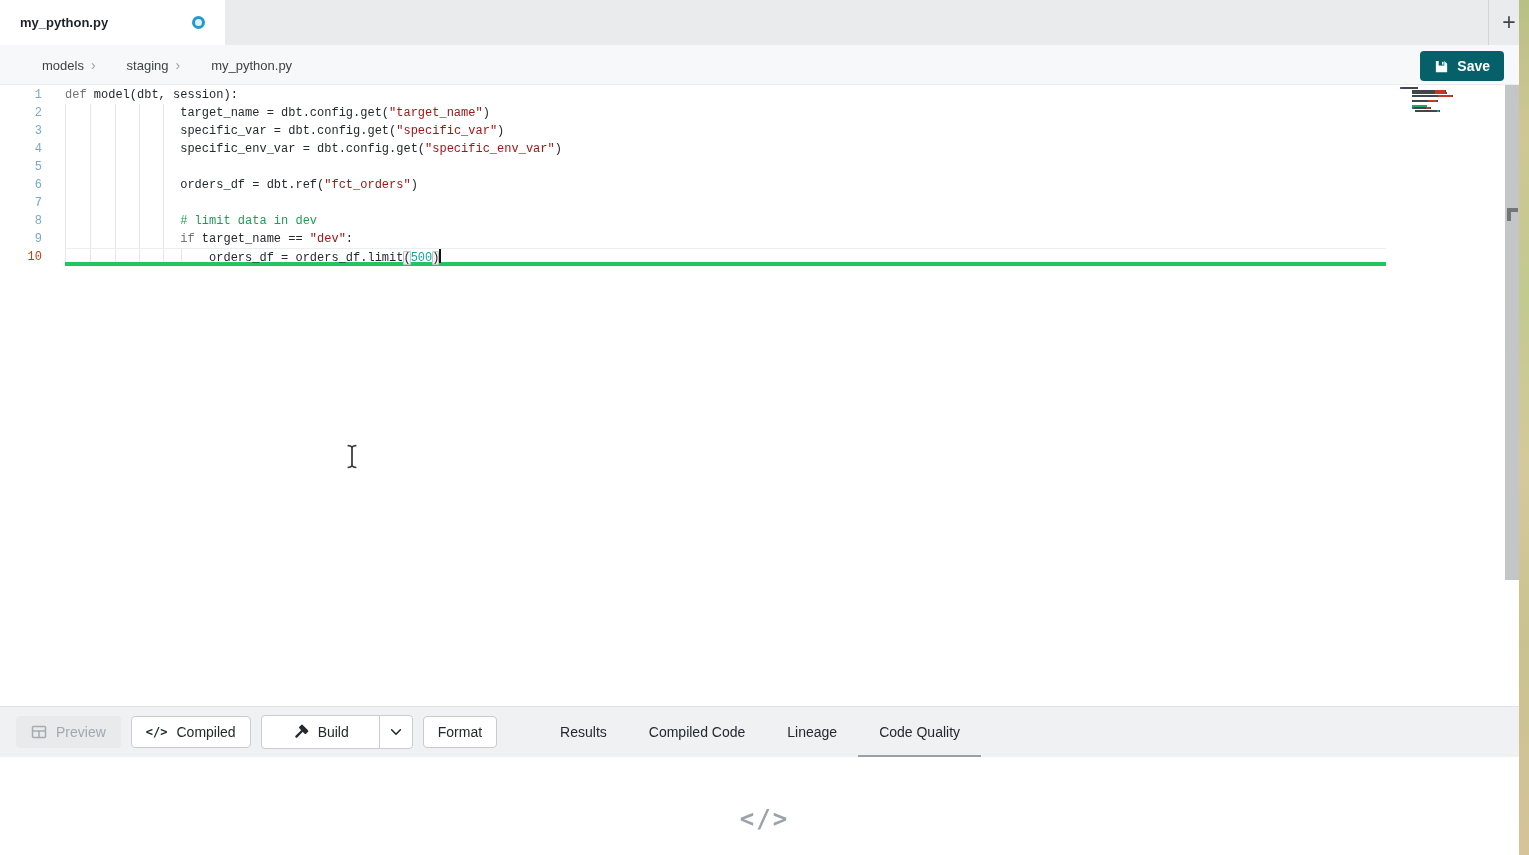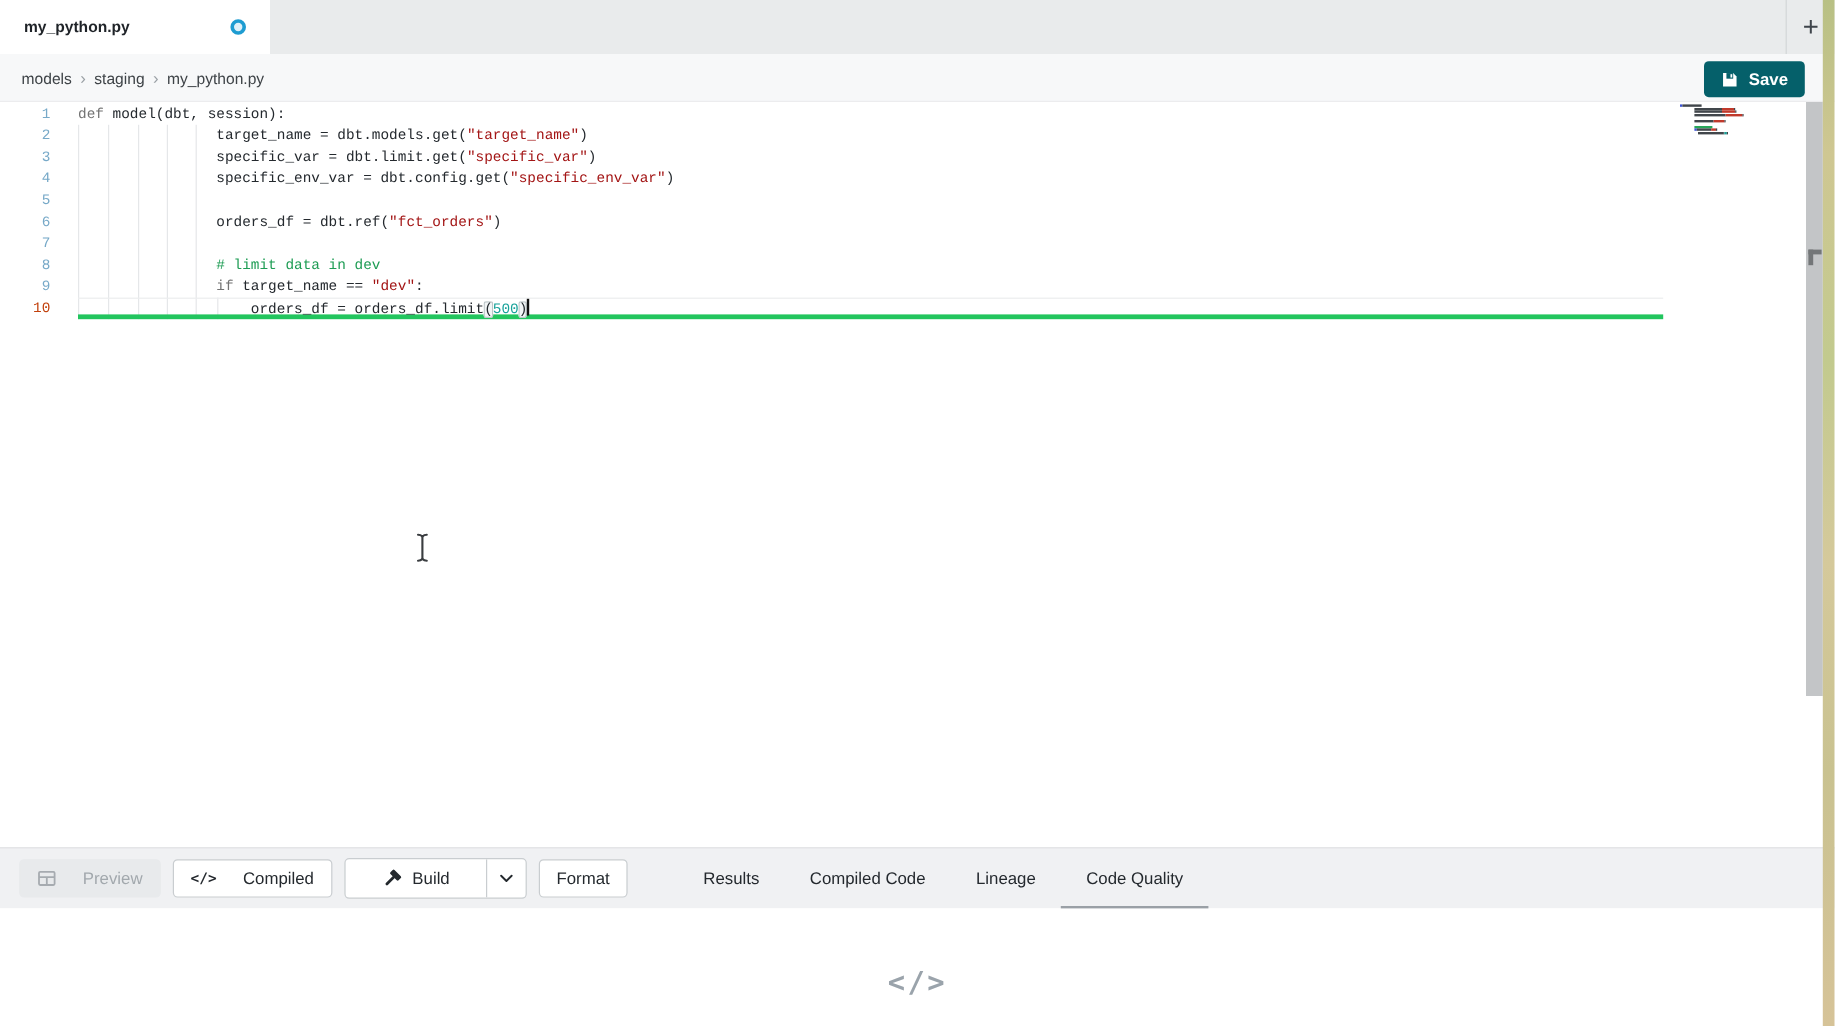--- a/index.html
+++ b/index.html
@@ -13,21 +13,21 @@
   .mod-dot{margin-left:auto;width:7px;height:7px;border-radius:50%;background:#dff0f8;border:3px solid #1e9cd1;}
   .tabbar-fill{flex:1;}
   .newtab{width:41px;height:45px;border:none;border-left:1px solid #d3d6d8;background:transparent;
           font-size:23px;color:#3f454b;cursor:pointer;line-height:45px;padding:0;}
 
   
   .crumbbar{position:absolute;top:45px;left:0;width:1529px;height:40px;background:#f7f8f9;
             border-bottom:1px solid #ececee;box-sizing:border-box;}
   .breadcrumb{position:absolute;left:18px;top:0;height:40px;display:flex;align-items:center;gap:7px;
               font-size:13px;color:#3e4347;}
-  .bc-item{cursor:pointer;}
+  .bc-item{cursor:pointer;margin-left:24px;}
   .bc-sep{color:#9aa0a5;font-size:14px;}
   .save-btn{position:absolute;right:25px;top:6px;height:30px;padding:0 14px;background:#05606a;color:#fff;
             border:none;border-radius:4px;font-size:14px;font-weight:700;display:flex;align-items:center;gap:8px;
             font-family:"Liberation Sans",sans-serif;cursor:pointer;}
 
   
   .editor{position:absolute;top:85px;left:0;width:1519px;height:621px;background:#fff;}
   .guide{position:absolute;width:1px;background:#e5e7e9;top:19px;height:162px;}
   .g1{left:65px}.g2{left:90px}.g3{left:115px}.g4{left:139px}.g5{left:163px}
   .g6{left:181px;top:163px;height:18px;}
@@ -58,21 +58,21 @@
   .mouse-cursor{position:absolute;left:346px;top:359px;pointer-events:none;}
 
   
   .right-strip{position:absolute;right:0;top:0;width:10px;height:855px;z-index:50;
     background:linear-gradient(180deg,#b8c084 0%,#cfc792 15%,#c2ca8e 35%,#d5c99b 55%,#c9c290 75%,#d6c398 100%);}
 
   
   .bottombar{position:absolute;top:706px;left:0;width:1529px;height:51px;background:#f0f1f3;
              border-top:1px solid #e0e2e4;box-sizing:border-box;display:flex;align-items:center;}
   .btn{height:32px;background:#fff;border:1px solid #c9cdd0;border-radius:4px;display:flex;align-items:center;
-       gap:22px;font-size:14px;color:#24292e;padding:0 14px;font-family:"Liberation Sans",sans-serif;cursor:pointer;}
+       gap:9px;font-size:14px;color:#24292e;padding:0 14px;font-family:"Liberation Sans",sans-serif;cursor:pointer;}
   .btn.disabled{background:#e8eaec;border-color:#e8eaec;color:#a2a8ad;cursor:default;}
   .ml16{margin-left:16px;}.ml10{margin-left:10px;}
   .split{display:flex;height:32px;background:#fff;border:1px solid #c9cdd0;border-radius:4px;margin-left:10px;overflow:hidden;}
   .split .main{display:flex;align-items:center;gap:9px;padding:0 30px;font-size:14px;color:#24292e;cursor:pointer;}
   .split .chev{width:32px;border-left:1px solid #c9cdd0;display:flex;align-items:center;justify-content:center;cursor:pointer;}
   .compile-glyph{font-family:"DejaVu Sans Mono",monospace;font-size:12px;font-weight:700;color:#24292e;}
 
   .btabs{display:flex;height:51px;margin-left:42px;}
   .btab{padding:0 21px;display:flex;align-items:center;font-size:14px;color:#24292e;position:relative;
         height:100%;box-sizing:border-box;cursor:pointer;}
@@ -124,25 +124,25 @@
     <div class="guide g5"></div>
     <div class="guide g6"></div>
 
     <div id="lines">
         <div class="line">
           <span class="gutter">1</span>
           <span class="code"><span class="tok-kw">def</span><span class="tok-pl"> model(dbt, session):</span></span>
         </div>
         <div class="line">
           <span class="gutter">2</span>
-          <span class="code"><span class="tok-pl">                target_name = dbt.models.get(</span><span class="tok-str">"target_name"</span><span class="tok-pl">)</span></span>
+          <span class="code"><span class="tok-pl">                target_name = dbt.config.get(</span><span class="tok-str">"target_name"</span><span class="tok-pl">)</span></span>
         </div>
         <div class="line">
           <span class="gutter">3</span>
-          <span class="code"><span class="tok-pl">                specific_var = dbt.limit.get(</span><span class="tok-str">"specific_var"</span><span class="tok-pl">)</span></span>
+          <span class="code"><span class="tok-pl">                specific_var = dbt.config.get(</span><span class="tok-str">"specific_var"</span><span class="tok-pl">)</span></span>
         </div>
         <div class="line">
           <span class="gutter">4</span>
           <span class="code"><span class="tok-pl">                specific_env_var = dbt.config.get(</span><span class="tok-str">"specific_env_var"</span><span class="tok-pl">)</span></span>
         </div>
         <div class="line">
           <span class="gutter">5</span>
           <span class="code"></span>
         </div>
         <div class="line">

